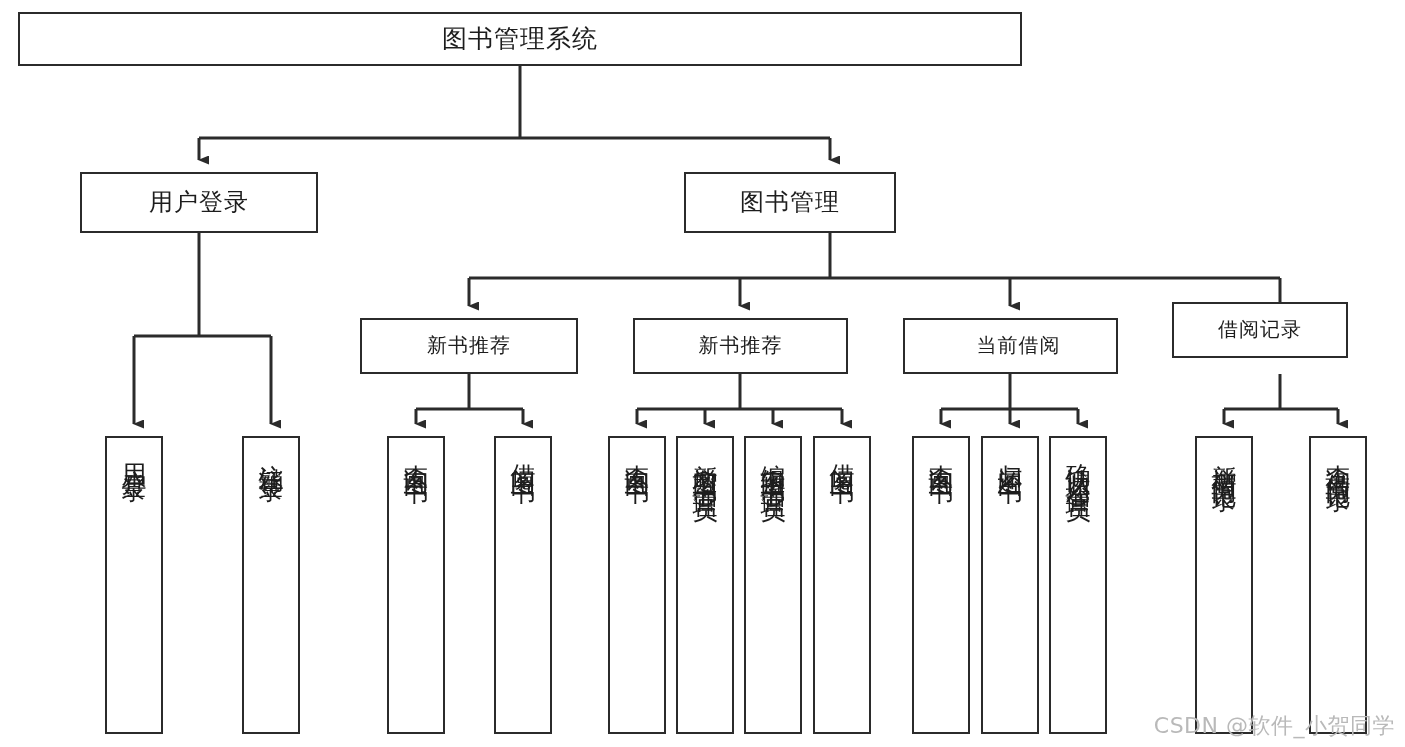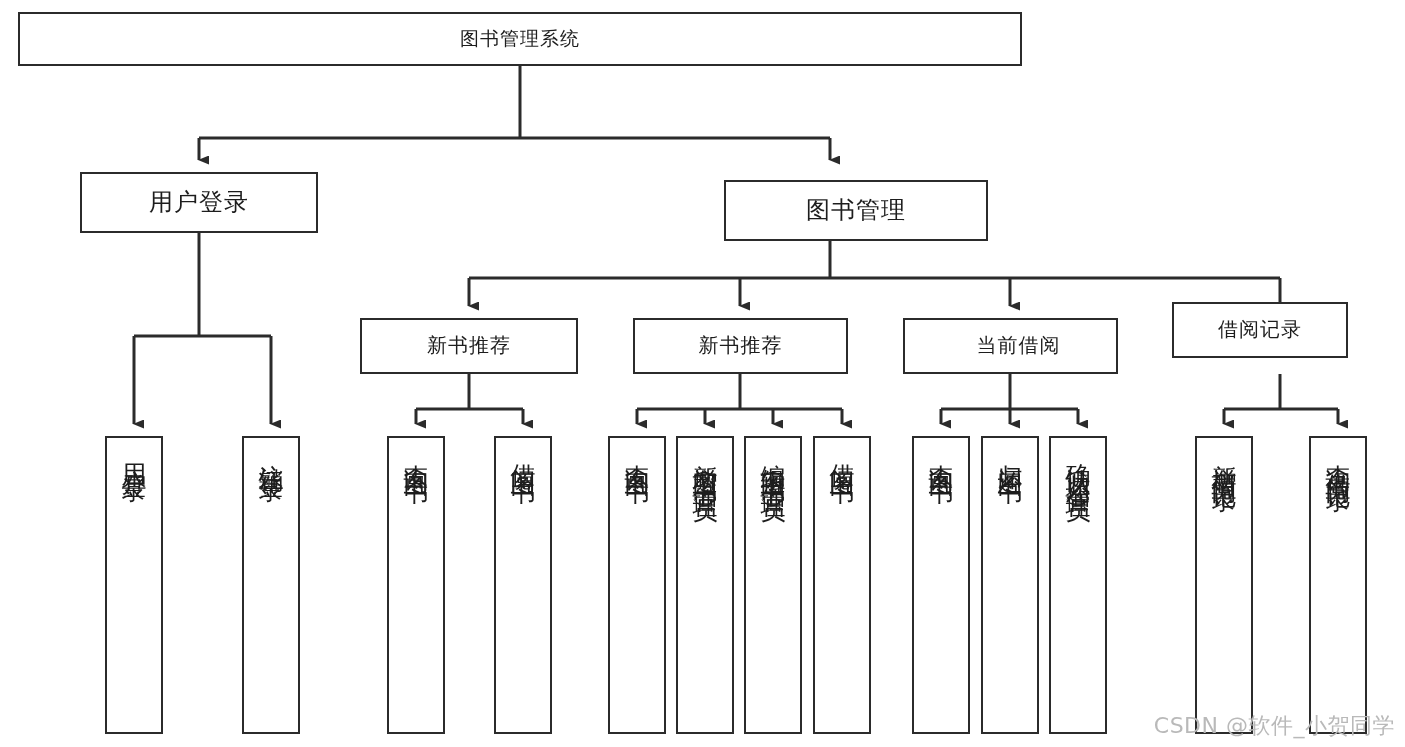--- a/index.html
+++ b/index.html
@@ -24,21 +24,21 @@
     color:#1d1d1d;
   }
   .node .lbl{
     display:block;
     text-align:center;
     line-height:1.18;
     white-space:pre;
   }
 
   
-  .node.h .lbl{font-size:19px;letter-spacing:1px;font-family:Liberation Serif, serif;}
+  .node.h .lbl{font-size:25px;letter-spacing:1px;}
   .node.h2 .lbl{font-size:24px;letter-spacing:1px;}
   .node.h3 .lbl{font-size:20px;letter-spacing:1px;}
 
   
   .node.v{
     align-items:flex-start;
     justify-content:center;
     padding-top:6px;
   }
   .node.v .lbl{
@@ -116,21 +116,21 @@
     </g>
   </svg>
 
   <div class="node h" style="left:18px;top:12px;width:1004px;height:54px;">
     <span class="lbl">图书管理系统</span>
   </div>
 
   <div class="node h2" style="left:80px;top:172px;width:238px;height:61px;">
     <span class="lbl">用户登录</span>
   </div>
-  <div class="node h2" style="left:724px;top:172px;width:264px;height:61px;margin-top:8px;">
+  <div class="node h2" style="left:684px;top:172px;width:212px;height:61px;">
     <span class="lbl">图书管理</span>
   </div>
 
   <div class="node h3" style="left:360px;top:318px;width:218px;height:56px;">
     <span class="lbl">新书推荐</span>
   </div>
   <div class="node h3" style="left:633px;top:318px;width:215px;height:56px;">
     <span class="lbl">新书推荐</span>
   </div>
   <div class="node h3" style="left:903px;top:318px;width:215px;height:56px;padding-left:16px;">

